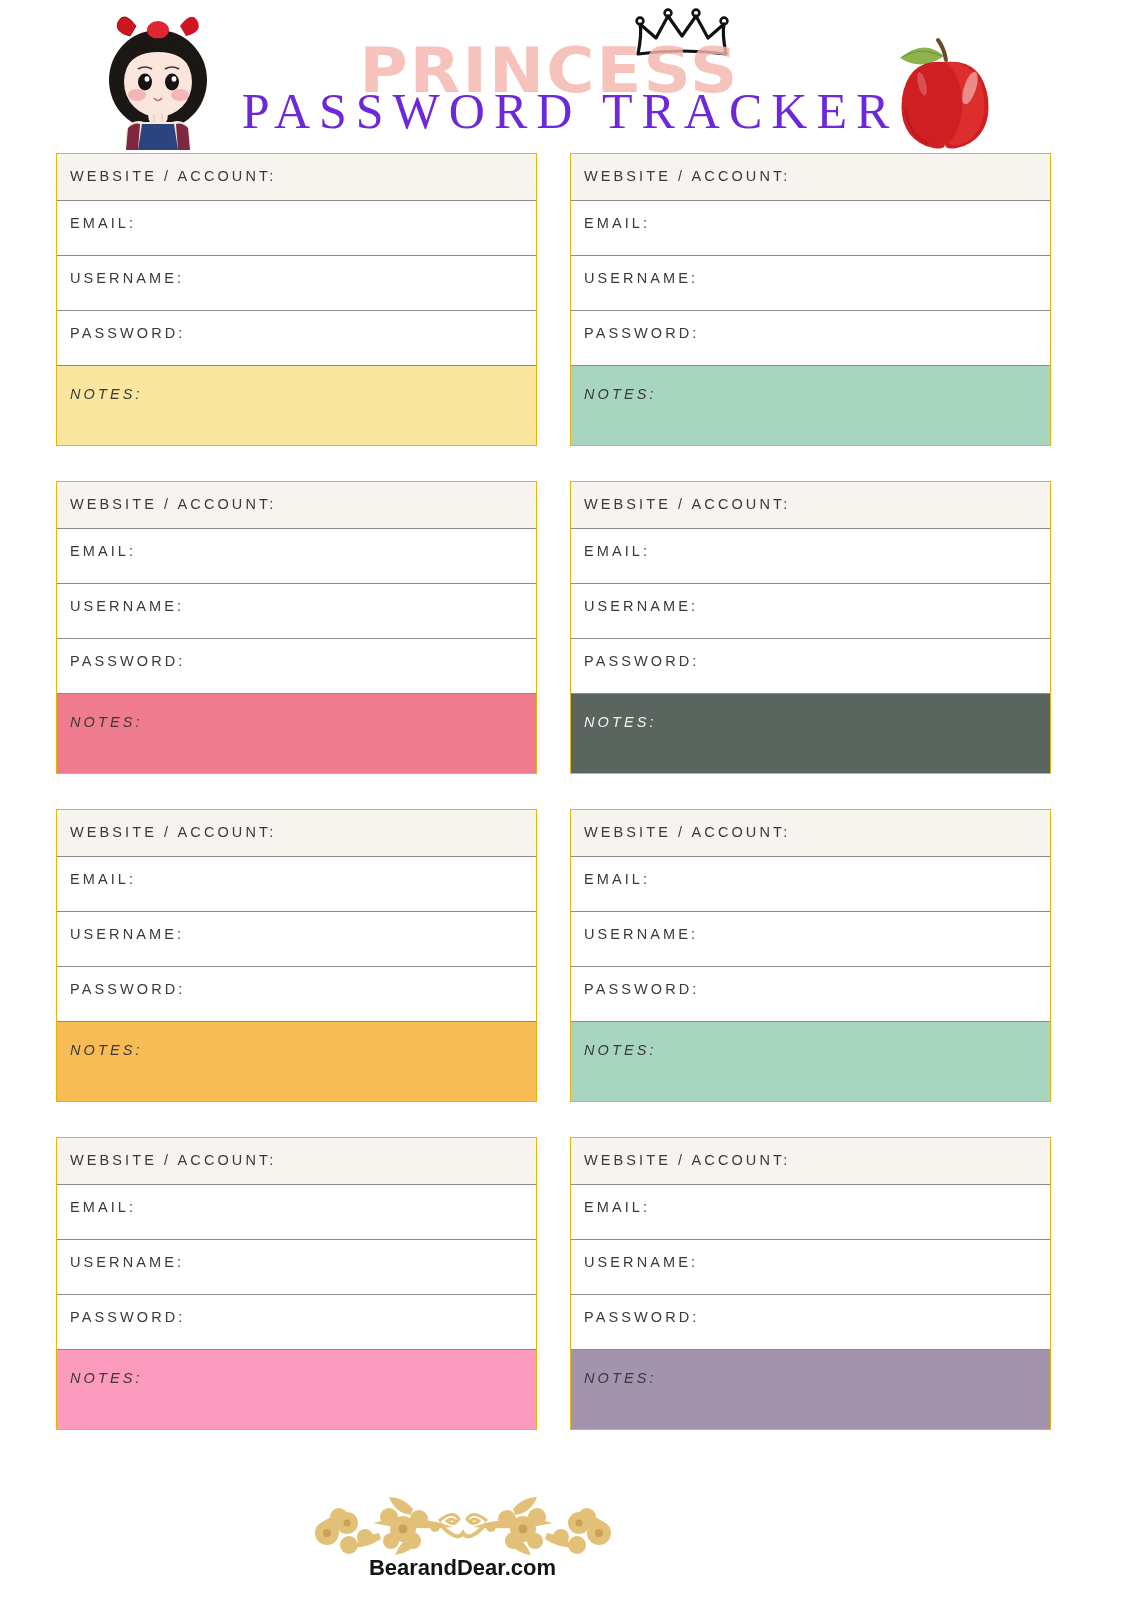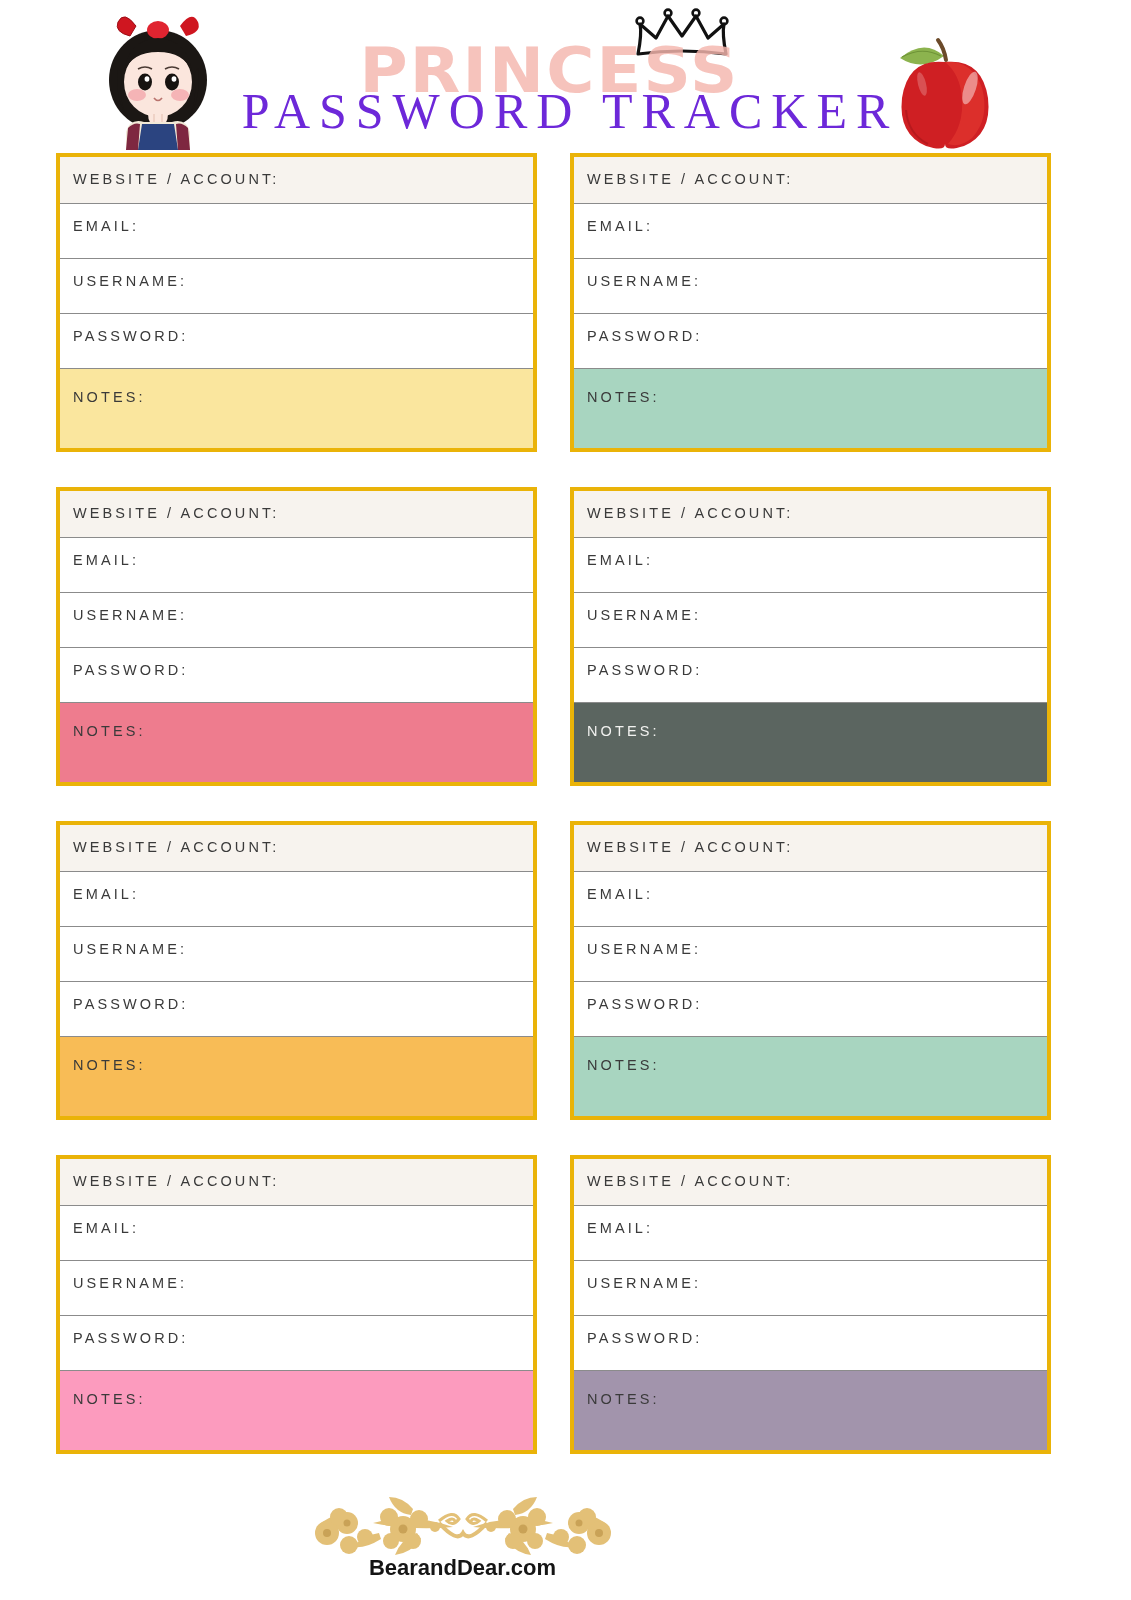--- a/index.html
+++ b/index.html
@@ -94,21 +94,21 @@
     left: 56px;
     top: 153px;
     width: 995px;
     display: grid;
     grid-template-columns: 481px 481px;
     column-gap: 33px;
     row-gap: 35px;
   }
 
   .card {
-    border: 4px solid #eab308;
+    border: 1px solid #eab308;
     box-sizing: border-box;
     background: #ffffff;
   }
 
   .row {
     box-sizing: border-box;
     position: relative;
     border-bottom: 1px solid #8b8b8b;
     padding: 13px 0 0 13px;
   }
@@ -133,20 +133,21 @@
     font-family: "Liberation Sans", sans-serif;
     font-size: 14.5px;
     letter-spacing: 3.1px;
     color: #3a3a3a;
     white-space: nowrap;
     line-height: 18px;
   }
 
   .row-notes .label {
     color: #3a3a3a;
+    font-style: italic;
   }
 
   .row-notes.dark .label {
     color: #f2f2f0;
   }
 
   
   .footer {
     position: absolute;
     left: 0;

